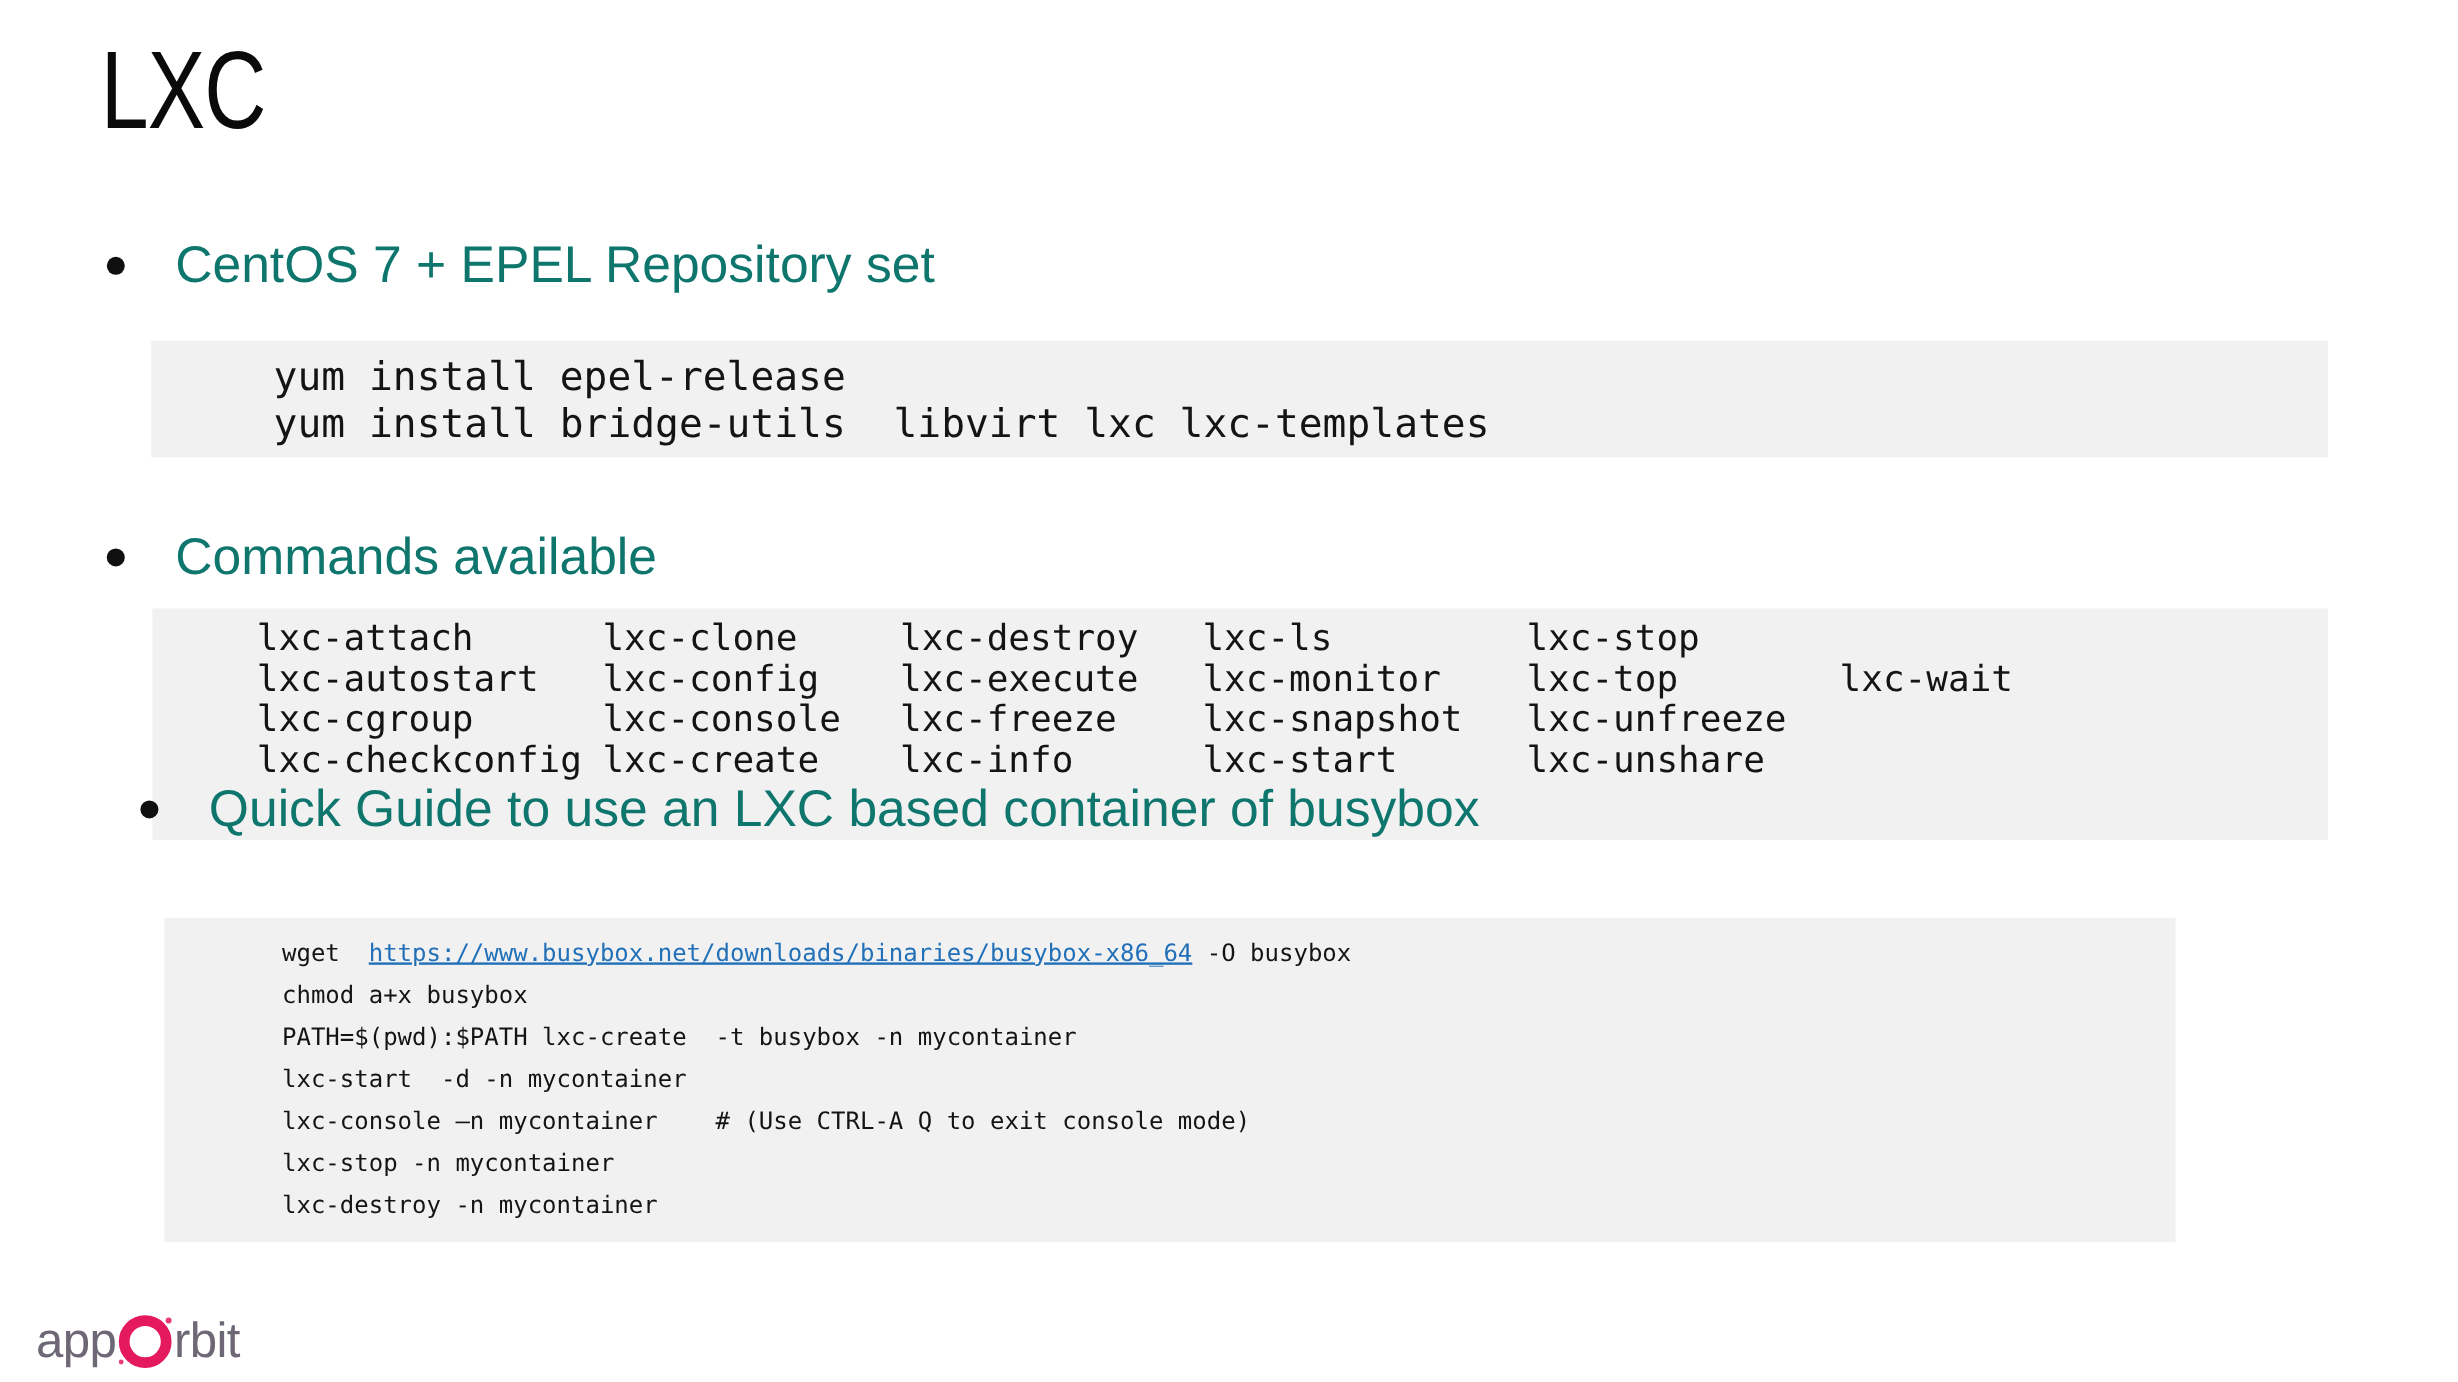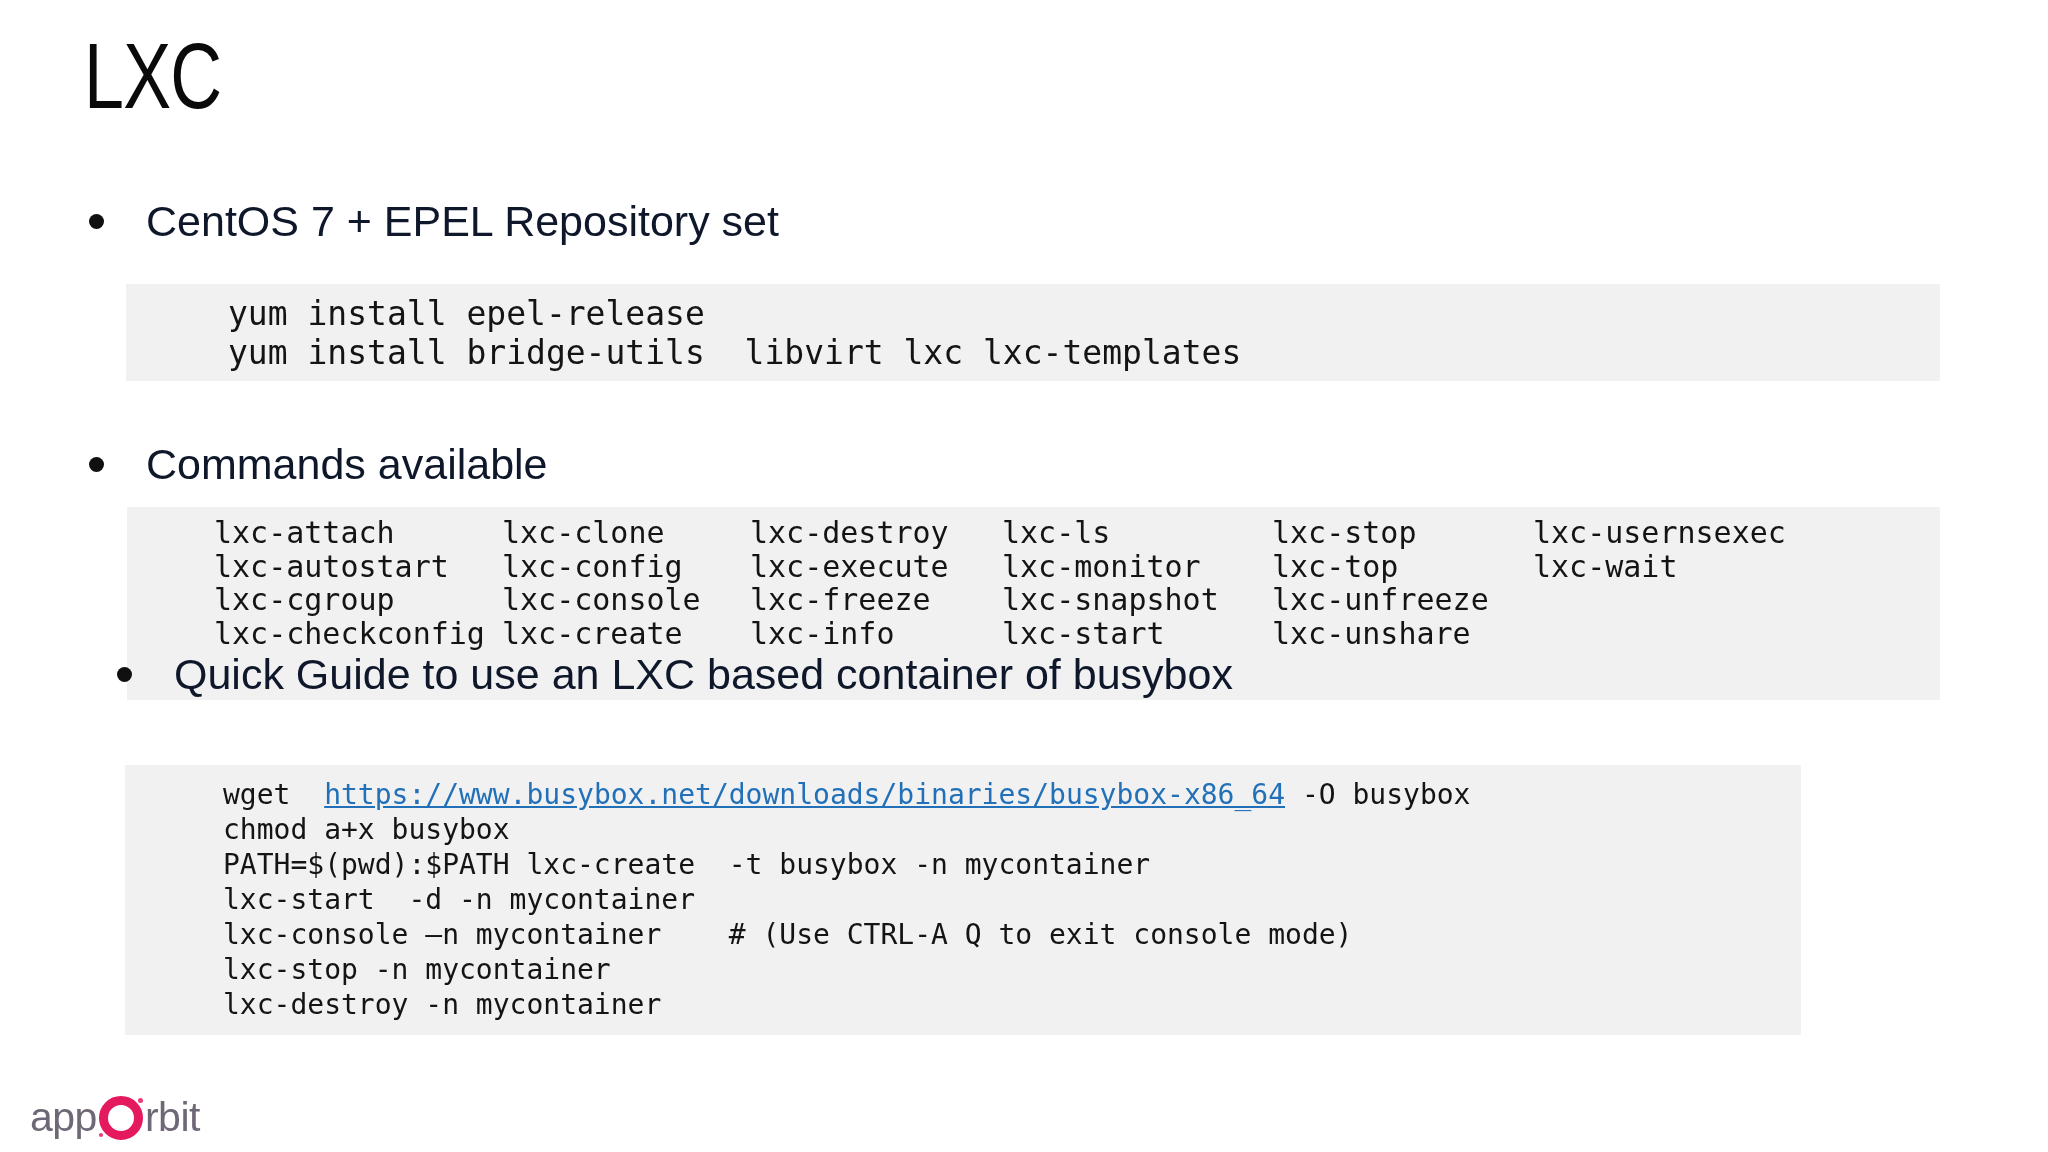--- a/index.html
+++ b/index.html
@@ -11,40 +11,40 @@
     position:absolute;left:84px;top:26px;font-size:92px;line-height:1.1;
     color:#0a0a0a;letter-spacing:-1px;transform:scaleX(.78);transform-origin:left top;
     white-space:nowrap;
   }
   .bullet-row{position:absolute;left:0;width:2048px;height:56px;}
   .bullet-dot{
     position:absolute;left:89px;top:18px;width:15px;height:15px;border-radius:50%;
     background:#101010;
   }
   .bullet-text{
-    position:absolute;left:146px;top:0;font-size:43px;line-height:50px;color:#0f172a;
+    position:absolute;left:146px;top:0;font-size:43px;line-height:50px;color:#0f766e;
     white-space:nowrap;
   }
   .codeblock{
     position:absolute;background:#f1f1f2;
     font-family:"DejaVu Sans Mono","Liberation Mono",monospace;color:#141414;
   }
   .codeblock .cline{white-space:pre;}
   #block-install{left:126px;top:284px;width:1814px;height:97px;
     font-size:33px;padding:0;box-sizing:border-box;}
   #block-install .inner{padding:10px 0 0 102px;}
   #block-install .cline{line-height:39px;}
   #block-commands{left:127px;top:507px;width:1813px;height:193px;
     font-size:30px;box-sizing:border-box;}
   #block-commands .inner{padding:9px 0 0 87px;}
   .cmd-row{display:grid;grid-template-columns:288px 248px 252px 270px 261px auto;
     line-height:33.5px;}
   .cmd-cell{white-space:pre;}
-  #block-quickguide{left:125px;top:765px;width:1676px;height:270px;
-    font-size:28px;box-sizing:border-box;}
+  #block-quickguide{left:137px;top:765px;width:1676px;height:270px;
+    font-size:20px;box-sizing:border-box;}
   #block-quickguide .inner{padding:12px 0 0 98px;}
   #block-quickguide .cline{line-height:35px;}
   a.code-link{color:#2170b8;text-decoration:underline;cursor:pointer;}
   .logo{
     position:absolute;left:30px;top:1094px;display:flex;align-items:center;
     font-size:41px;color:#6e6876;letter-spacing:-0.5px;text-align:right;
   }
   .logo-o{
     position:relative;display:inline-block;width:26px;height:26px;margin:0 2px;
     border:9px solid #e5195e;border-radius:50%;color:#e5195e;
@@ -78,21 +78,20 @@
 </div>
 
 <div class="codeblock" id="block-commands">
   <div class="inner">
     <div class="cmd-row">
       <span class="cmd-cell">lxc-attach</span>
       <span class="cmd-cell">lxc-clone</span>
       <span class="cmd-cell">lxc-destroy</span>
       <span class="cmd-cell">lxc-ls</span>
       <span class="cmd-cell">lxc-stop</span>
-      <span class="cmd-cell">lxc-usernsexec</span>
     </div>
     <div class="cmd-row">
       <span class="cmd-cell">lxc-autostart</span>
       <span class="cmd-cell">lxc-config</span>
       <span class="cmd-cell">lxc-execute</span>
       <span class="cmd-cell">lxc-monitor</span>
       <span class="cmd-cell">lxc-top</span>
       <span class="cmd-cell">lxc-wait</span>
     </div>
     <div class="cmd-row">

